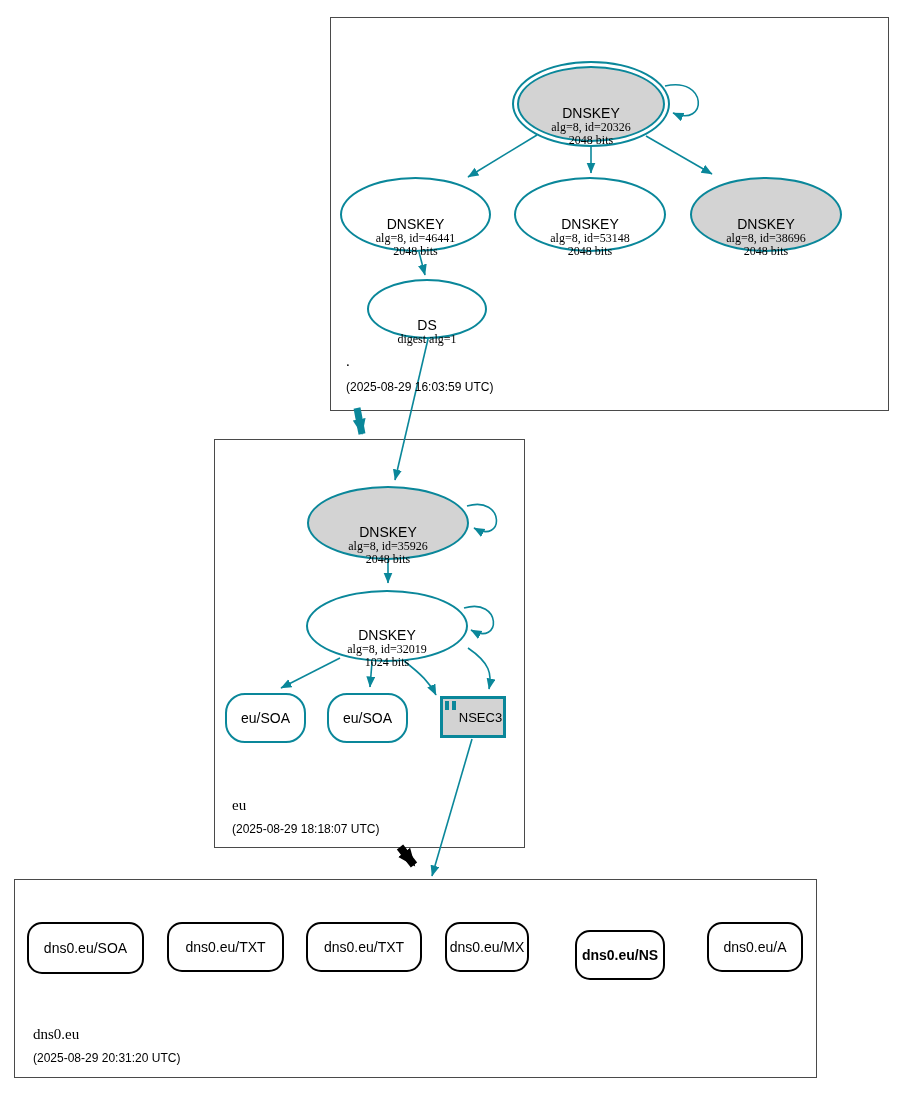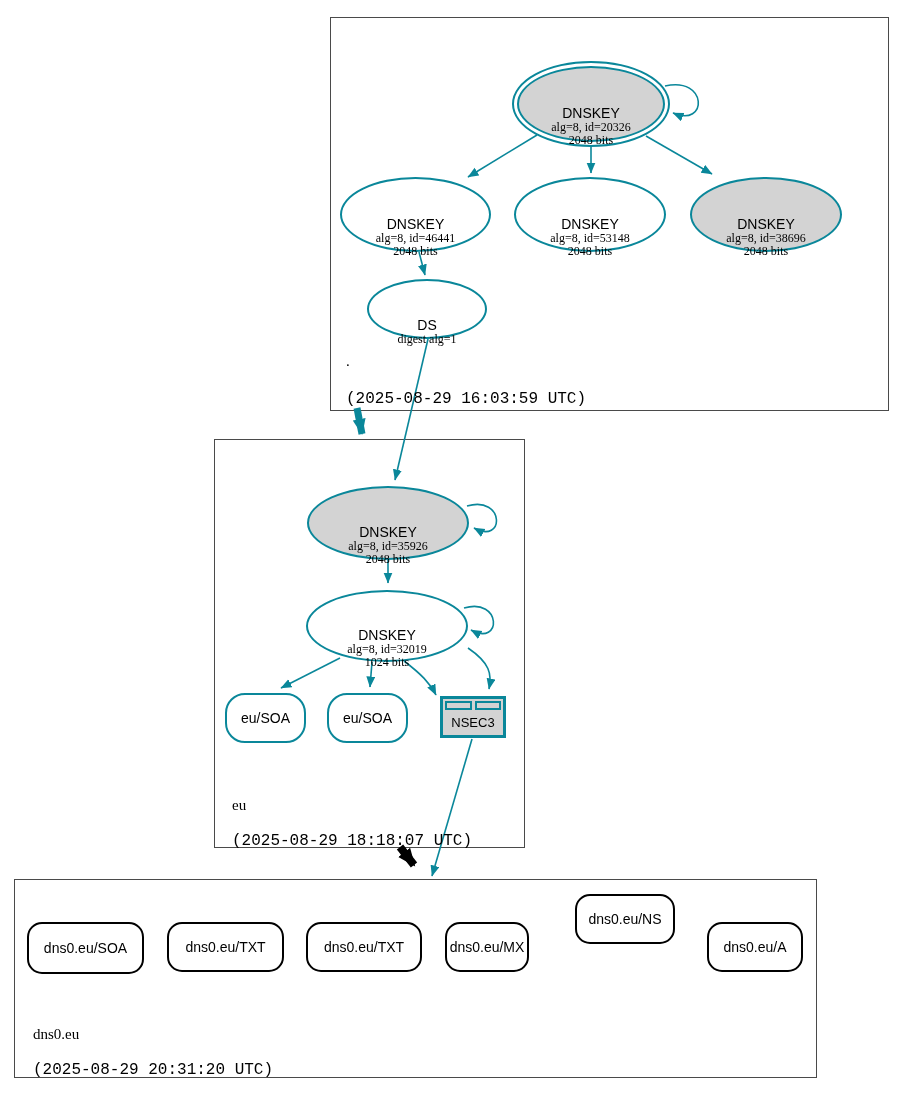--- a/index.html
+++ b/index.html
@@ -16,27 +16,27 @@
   .ellipse-inner{width:100%;height:100%;border:2px solid #0a879a;border-radius:50%;background:#d3d3d3;
                  display:flex;flex-direction:column;align-items:center;justify-content:center;
                  box-sizing:border-box;text-align:center;}
   .node-title{font-family:"Liberation Sans", sans-serif;font-size:14px;color:#000;line-height:16px;margin-top:44px;}
   .node-detail{font-family:"Liberation Serif", serif;font-size:12px;color:#000;line-height:13px;}
   .rrset{position:absolute;box-sizing:border-box;display:flex;align-items:center;justify-content:center;
          background:#ffffff;font-family:"Liberation Sans", sans-serif;font-size:14px;color:#000;}
   .rrset.teal{border:2px solid #0a879a;border-radius:20px;}
   .rrset.black{border:2px solid #000000;border-radius:15px;}
   .nsec3{position:absolute;box-sizing:border-box;border:3px solid #0a879a;background:#d3d3d3;
-         display:flex;flex-direction:column;}
+         display:flex;flex-direction:row;}
   .nsec3-header{display:flex;gap:3px;margin:2px 2px 0 2px;height:9px;}
   .nsec3-cell{flex:1;border:2px solid #0a879a;background:#d3d3d3;box-sizing:border-box;}
   .nsec3-label{flex:1;display:flex;align-items:center;justify-content:center;
                font-family:"Liberation Sans", sans-serif;font-size:13px;color:#000;}
   .zone-label{position:absolute;font-family:"Liberation Serif", serif;font-size:15px;color:#000;line-height:16px;}
-  .zone-ts{position:absolute;font-family:Liberation Mono, monospace;font-size:16px;color:#000;line-height:15px;margin-top:12px;}
+  .zone-ts{position:absolute;font-family:Liberation Sans, sans-serif;font-size:12px;color:#000;line-height:15px;}
 </style>
 </head>
 <body>
 
 <div class="canvas">
 
   <div class="zone" style="left:330px;top:17px;width:557px;height:392px;"></div>
   <div class="zone" style="left:214px;top:439px;width:309px;height:407px;"></div>
   <div class="zone" style="left:14px;top:879px;width:801px;height:197px;"></div>
 
@@ -141,21 +141,21 @@
   </div>
   <div class="rrset black" style="left:167px;top:922px;width:117px;height:50px;">
     <span>dns0.eu/TXT</span>
   </div>
   <div class="rrset black" style="left:306px;top:922px;width:116px;height:50px;">
     <span>dns0.eu/TXT</span>
   </div>
   <div class="rrset black" style="left:445px;top:922px;width:84px;height:50px;">
     <span>dns0.eu/MX</span>
   </div>
-  <div class="rrset black" style="left:575px;top:894px;width:100px;height:50px;">
+  <div class="rrset black" style="left:575px;top:930px;width:90px;height:50px;font-weight:bold;">
     <span>dns0.eu/NS</span>
   </div>
   <div class="rrset black" style="left:707px;top:922px;width:96px;height:50px;">
     <span>dns0.eu/A</span>
   </div>
 
   <div class="zone-label" style="left:33px;top:1026px;">dns0.eu</div>
   <div class="zone-ts" style="left:33px;top:1051px;">(2025-08-29 20:31:20 UTC)</div>
 
 </div>

